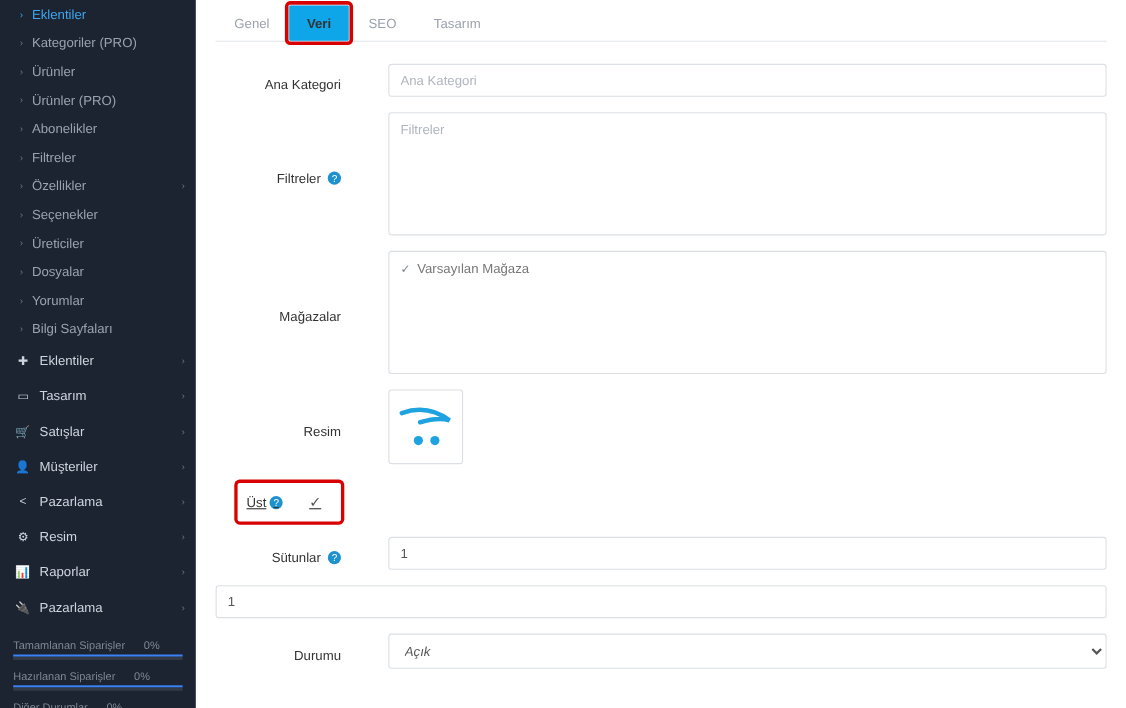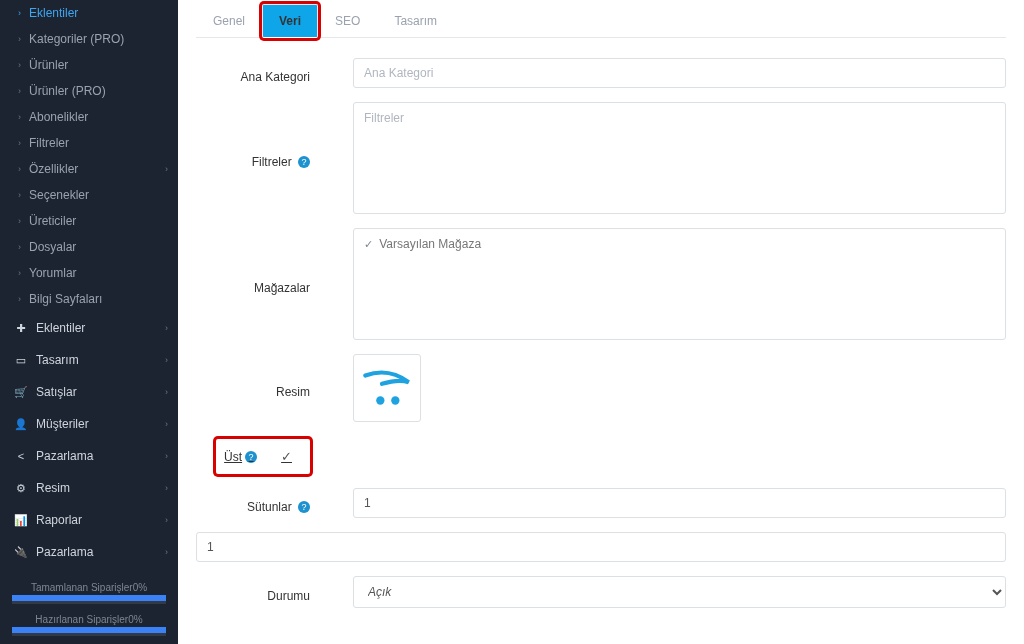--- a/index.html
+++ b/index.html
@@ -56,23 +56,24 @@
     font-size: 9px;
     color: #6d7686;
   }
   .side-stats {
     padding: 10px 12px 14px;
     font-size: 10px;
     color: #7e8694;
   }
   .stat-row {
     display: flex;
-    justify-content: center;
+    justify-content: flex-start;
     padding: 4px 0 2px;
-    border-bottom: 6px solid #3b82f6;
+    border-bottom: 2px solid #3b82f6;
+    gap: 17px;
   }
   .stat-bar {
     height: 3px;
     background: #323a47;
     margin-bottom: 6px;
   }
   
   .main {
     flex: 1 1 auto;
     padding: 0 18px 20px 18px;

